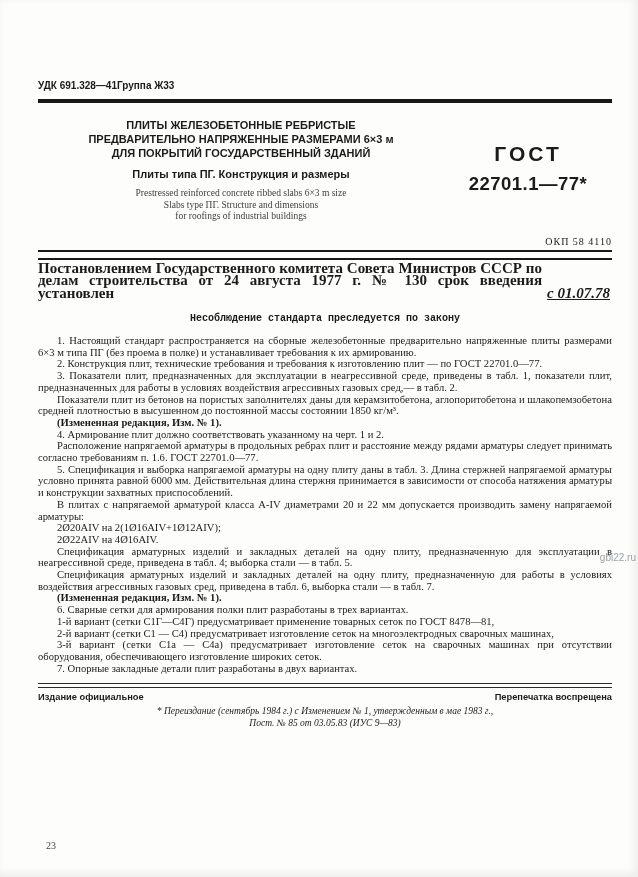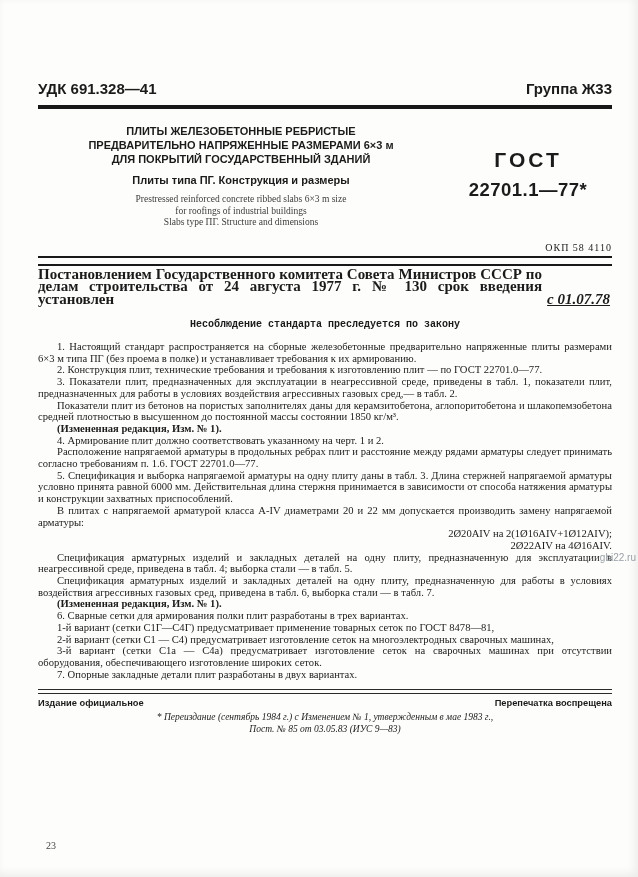--- a/index.html
+++ b/index.html
@@ -4,22 +4,22 @@
 <style>
   html,body{margin:0;padding:0;background:#ffffff;}
   .sheet{
     position:relative;width:638px;height:877px;overflow:hidden;
     background:#fdfdfb;color:#1b1b1b;
     font-family:"Liberation Serif", serif;
     box-shadow:inset -3px -3px 10px rgba(0,0,0,0.07);
   }
   .inner{position:absolute;left:38px;right:26px;top:80px;}
 
-  .meta-row{display:flex;justify-content:space-between;
-    font-family:"Liberation Sans",sans-serif;font-weight:bold;font-size:15px;margin-bottom:8px;}
+  .meta-row{display:flex;
+    font-family:"Liberation Sans",sans-serif;font-weight:bold;font-size:10px;margin-bottom:8px;}
   .org-header{font-family:"Liberation Sans",sans-serif;font-weight:bold;font-size:12.5px;
     letter-spacing:6.3px;word-spacing:13px;white-space:nowrap;margin-bottom:3px;}
   .thick-rule{height:4px;background:#181818;margin-bottom:15px;}
 
   .title-area{display:flex;align-items:flex-start;}
   .title-left{flex:1;text-align:center;padding:0 2px;}
   .title-ru .tl{font-family:"Liberation Sans",sans-serif;font-weight:bold;font-size:11px;line-height:14px;}
   .subtitle{font-family:"Liberation Sans",sans-serif;font-weight:bold;font-size:11px;margin-top:8px;}
   .title-en{margin-top:8px;font-size:9.5px;line-height:11.5px;color:#3c3c3c;}
   .gost-block{width:168px;text-align:center;font-family:"Liberation Sans",sans-serif;font-weight:bold;padding-top:24px;}
@@ -29,21 +29,21 @@
   .okp{font-size:10px;margin-top:13px;letter-spacing:1px;text-align:right;}
   .double-rule{height:6px;border-top:2.5px solid #181818;border-bottom:2.5px solid #181818;margin-top:3px;}
 
   .decree{position:relative;font-weight:bold;font-size:15px;line-height:12.5px;margin-top:2px;text-align:justify;}
   .decree .decree-text{display:block;padding-right:70px;}
   .decree .date{position:absolute;right:2px;bottom:0;text-decoration:underline;font-style:italic;}
 
   .law-notice{text-align:center;font-family:Liberation Mono, monospace;font-weight:bold;font-size:10px;margin:14px 0 11px;}
 
   .bodytext p{margin:0;font-size:10.6px;line-height:11.7px;text-align:justify;text-indent:19px;}
-  .bodytext p.formula{text-align:right;}
+  .bodytext p.formula{text-align:left;}
   .bodytext p.bold{font-weight:bold;}
 
   .footer-rule{margin-top:9px;height:3px;border-top:1px solid #2a2a2a;border-bottom:1px solid #2a2a2a;}
   .footer-row{display:flex;justify-content:space-between;
     font-family:"Liberation Sans",sans-serif;font-weight:bold;font-size:9.3px;margin-top:4px;}
   .footnote{text-align:center;font-style:italic;font-size:9.5px;line-height:12px;margin-top:3px;color:#222;}
 
   .page-number{position:absolute;left:46px;top:840px;font-size:10px;color:#444;}
   .watermark{position:absolute;right:2px;top:552px;font-family:"Liberation Sans",sans-serif;
     font-size:10px;color:#9aa1a8;}
@@ -64,22 +64,22 @@
     <div class="title-area">
       <div class="title-left">
         <div class="title-ru">
           <div class="tl">ПЛИТЫ ЖЕЛЕЗОБЕТОННЫЕ РЕБРИСТЫЕ</div>
           <div class="tl">ПРЕДВАРИТЕЛЬНО НАПРЯЖЕННЫЕ РАЗМЕРАМИ 6×3 м</div>
           <div class="tl">ДЛЯ ПОКРЫТИЙ ГОСУДАРСТВЕННЫЙ ЗДАНИЙ</div>
         </div>
         <div class="subtitle">Плиты типа ПГ. Конструкция и размеры</div>
         <div class="title-en">
           <div>Prestressed reinforced concrete ribbed slabs 6×3 m size</div>
+          <div>Slabs type ПГ. Structure and dimensions</div>
           <div>for roofings of industrial buildings</div>
-          <div>Slabs type ПГ. Structure and dimensions</div>
         </div>
       </div>
       <div class="gost-block">
         <div class="gost-label">ГОСТ</div>
         <div class="gost-number">22701.1—77*</div>
       </div>
     </div>
 
     <div class="okp">ОКП 58 4110</div>
     <div class="double-rule"></div>

